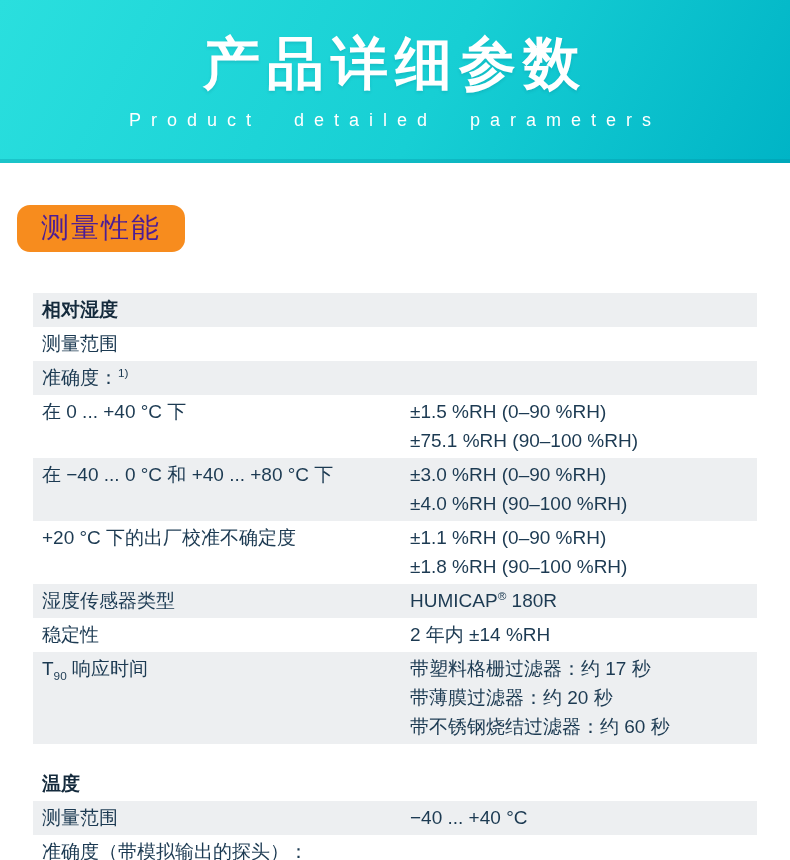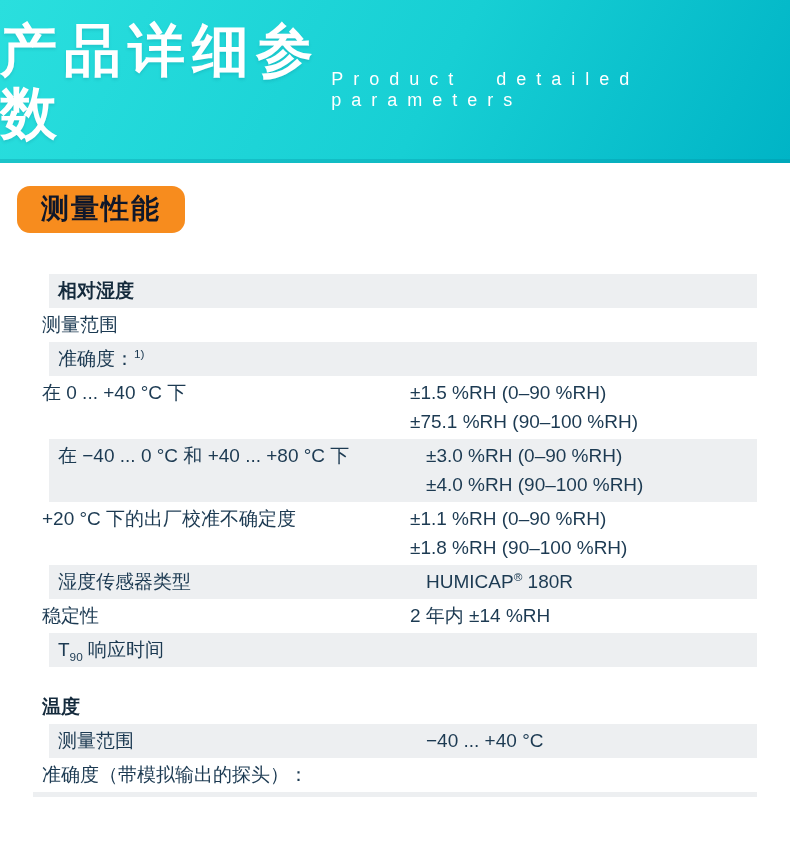--- a/index.html
+++ b/index.html
@@ -8,37 +8,37 @@
   }
   *{box-sizing:border-box;}
   html,body{margin:0;padding:0;}
   body{
     width:790px;height:860px;overflow:hidden;background:#ffffff;
     font-family:"Liberation Sans","DejaVu Sans",sans-serif;
   }
   .hero{
     height:163px;width:100%;
     background:linear-gradient(118deg,var(--grad-a) 0%,#17CFD4 55%,var(--grad-b) 100%);
-    color:#fff;display:flex;flex-direction:row;align-items:center;justify-content:center;
+    color:#fff;display:flex;flex-direction:column;align-items:center;justify-content:center;
     position:relative;
   }
   .hero::after{content:"";position:absolute;left:0;right:0;bottom:0;height:4px;background:var(--grad-edge);}
   .hero-title{
     margin:0;font-size:57px;font-weight:bold;letter-spacing:7px;line-height:1.1;
     text-shadow:0 2px 3px rgba(0,90,110,.15);
   }
   .hero-sub{margin-top:16px;font-size:18px;letter-spacing:10px;word-spacing:18px;font-weight:400;}
   .badge{
-    display:inline-block;margin:23px 0 0 17px;background:var(--orange);color:#0f172a;
-    font-size:28px;font-weight:bold;line-height:1;padding:9px 24px 10px 24px;
+    display:inline-block;margin:42px 0 0 17px;background:var(--orange);color:#4c1d95;
+    font-size:28px;font-weight:normal;line-height:1;padding:9px 24px 10px 24px;
     border-radius:13px;letter-spacing:2px;
   }
   .spec-table{margin:41px 33px 0 33px;color:var(--text);font-size:19px;line-height:29px;}
   .row{display:flex;padding:2px 0 3px 0;}
-  .row.gray{background:var(--zebra);margin-left:16px;}
+  .row.gray{background:var(--zebra);}
   .row.head{font-weight:bold;color:var(--head);}
   .cell{padding:0;}
   .cell.label{width:377px;flex:none;padding-left:9px;}
   .cell.value{flex:1;padding-right:4px;}
   .row-gap{height:23px;}
   .row-strip{height:5px;background:var(--zebra);}
   sup{font-size:62%;vertical-align:super;line-height:0;}
   sub{font-size:62%;vertical-align:sub;line-height:0;}
 </style>
 </head>
@@ -93,20 +93,25 @@
         </div>
       </div>
       <div class="row white">
         <div class="cell label"><span>稳定性</span></div>
         <div class="cell value">
           <div><span>2 年内 ±14 %RH</span></div>
         </div>
       </div>
       <div class="row gray">
         <div class="cell label"><span>T</span><sub>90</sub><span> 响应时间</span></div>
+        <div class="cell value">
+          <div><span>带塑料格栅过滤器：约 17 秒</span></div>
+          <div><span>带薄膜过滤器：约 20 秒</span></div>
+          <div><span>带不锈钢烧结过滤器：约 60 秒</span></div>
+        </div>
       </div>
       <div class="row-gap"></div>
       <div class="row white head">
         <div class="cell label"><span>温度</span></div>
       </div>
       <div class="row gray">
         <div class="cell label"><span>测量范围</span></div>
         <div class="cell value">
           <div><span>−40 ... +40 °C</span></div>
         </div>

